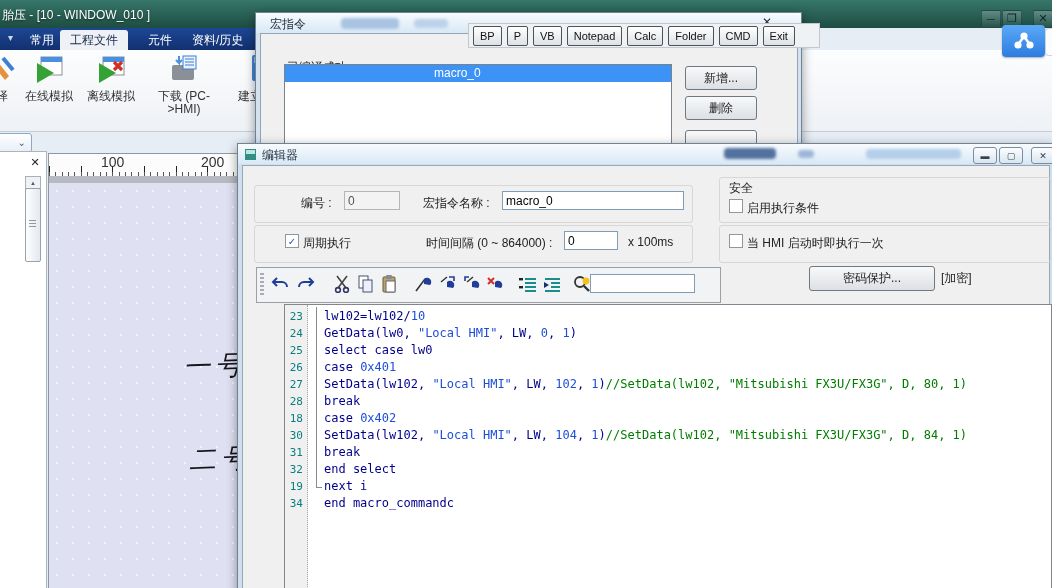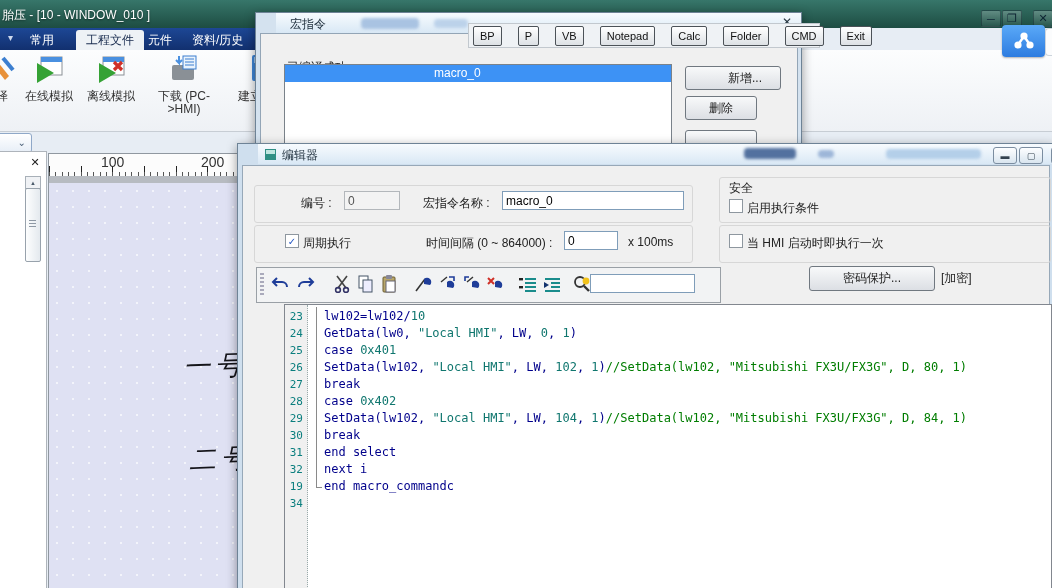--- a/index.html
+++ b/index.html
@@ -46,42 +46,42 @@
   .graystrip{left:48px;top:176px;width:190px;height:7px;background:#b7bbc1;border-left:1px solid #9098a0;border-right:1px solid #9098a0;}
   .canvas{left:48px;top:183px;width:190px;height:405px;background:#dfe1f3;overflow:hidden;
     border-left:1px solid #9098a0;border-right:1px solid #9098a0;
     background-image:radial-gradient(circle,#f3f4fb 1px,transparent 1.3px);background-size:16px 16px;}
   .ctext{position:absolute;font-family:"DejaVu Serif","Liberation Serif",serif;font-style:italic;
     font-size:27px;color:#15151a;letter-spacing:5px;transform:rotate(-2deg);white-space:nowrap;}
 
   
   .aerowin{box-shadow:0 3px 10px rgba(0,0,0,.4);border:1px solid #6e8396;}
   .aerotitle{position:absolute;left:0;top:0;right:0;height:20px;background:linear-gradient(#f7fbfe,#d9e8f5);
-    font-size:12px;color:#1c2c3a;margin-left:20px;}
+    font-size:12px;color:#1c2c3a;}
   .blob{position:absolute;border-radius:4px;filter:blur(1.5px);}
   .btn{position:absolute;display:flex;align-items:center;justify-content:center;font-size:12px;color:#222;
     border:1px solid #707880;border-radius:3px;background:linear-gradient(#f8f9fa,#dcdfe4);}
   .gbox{position:absolute;border:1px solid #d7d7d7;border-radius:3px;}
   .cb{position:absolute;width:12px;height:12px;background:#fff;border:1px solid #8e979f;font-size:10px;
     color:#2457c5;display:flex;align-items:center;justify-content:center;font-weight:bold;}
   .flabel{position:absolute;font-size:12px;color:#222;white-space:nowrap;}
   .tin{position:absolute;border:1px solid #7f9db9;background:#fff;font-size:12px;padding:0 3px;
     font-family:"Liberation Sans",sans-serif;box-sizing:border-box;}
 
   
   .macrodlg{left:255px;top:12px;width:545px;height:170px;background:#d4e2ef;z-index:10;}
   .macrobody{position:absolute;left:4px;top:20px;width:536px;height:146px;background:#f0f0f0;border:1px solid #93a5b6;}
   .mlist{position:absolute;left:23px;top:30px;width:386px;height:78px;background:#fff;border:1px solid #7a828a;}
   .mrow{height:17px;line-height:17px;background:#3d92f5;color:#fff;font-size:12px;position:relative;white-space:nowrap;}
   .mclose{position:absolute;left:502px;top:1px;width:18px;height:16px;color:#25353f;font-size:12px;font-weight:bold;
     display:flex;align-items:center;justify-content:center;}
 
   
   .launcher{left:468px;top:23px;width:352px;height:25px;background:#eff2f5;border:1px solid #c2c8ce;z-index:20;
-    display:flex;align-items:center;gap:16px;padding:0 4px;box-sizing:border-box;}
+    display:flex;align-items:center;gap:5px;padding:0 4px;box-sizing:border-box;}
   .lbtn{height:18px;border:1px solid #4c5258;border-radius:2px;background:linear-gradient(#ffffff,#dde1e5);
     font-size:11px;color:#111;display:flex;align-items:center;justify-content:center;padding:0 6px;flex:0 0 auto;}
 
   
   .badge{left:1002px;top:25px;width:43px;height:32px;border-radius:4px;z-index:30;
     background:linear-gradient(#5aa9f8,#2d7ce0);box-shadow:0 1px 2px rgba(0,0,0,.3);
     display:flex;align-items:center;justify-content:center;}
   .sidetab{left:1045px;top:28px;width:7px;height:26px;background:#fbfcfd;border:1px solid #ccd4dc;border-right:none;
     border-radius:4px 0 0 4px;z-index:30;}
 
@@ -92,40 +92,40 @@
     background:linear-gradient(#fdfeff,#d9e5ef);color:#33424f;font-size:9px;display:flex;align-items:center;justify-content:center;}
   .etbframe{position:absolute;border:1px solid #9aa0a6;background:#f2f3f4;}
   .tbicon{position:absolute;width:20px;height:20px;display:flex;align-items:center;justify-content:center;}
   .codebox{position:absolute;left:46px;top:160px;width:766px;height:296px;background:#fff;border:1px solid #82878f;}
   .gutter{position:absolute;left:0;top:0;bottom:0;width:23px;background:#f0f0f0;border-right:1px dotted #9aa;
     font-family:"DejaVu Sans Mono","Liberation Mono",monospace;font-size:11px;color:#0a7e7e;padding-top:3px;box-sizing:border-box;}
   .gutter div{height:17px;line-height:17px;text-align:right;padding-right:4px;}
   .codecontent{position:absolute;left:24px;top:0;right:0;bottom:0;padding-top:3px;
     font-family:"DejaVu Sans Mono","Liberation Mono",monospace;font-size:12px;}
   .cl{height:17px;line-height:17px;padding-left:15px;white-space:pre;}
-  .tok-k{color:#00008b;}  .tok-m{color:#0f766e;}  .tok-c{color:#007d00;}
+  .tok-k{color:#00008b;}  .tok-m{color:#1d4ed8;}  .tok-c{color:#007d00;}
   .fold-v{position:absolute;left:7px;top:2px;width:1px;height:180px;background:#8a8a8a;}
   .fold-h{position:absolute;left:7px;top:182px;width:6px;height:1px;background:#8a8a8a;}
 </style>
 </head>
 <body>
 
 <div class="stage">
 
   <div class="abs titlebar">
     <span class="wtitle">胎压 - [10 - WINDOW_010 ]</span>
     <span class="winctl" style="left:981px;">─</span>
     <span class="winctl" style="left:1002px;">❐</span>
     <span class="winctl" style="left:1033px;">✕</span>
   </div>
 
   <div class="abs ribbon">
     <span class="ribbon-caret">▾</span>
     <span class="rtab" style="left:20px;">常用</span>
-    <span class="rtab active" style="left:76px;text-align:center;">工程文件</span>
+    <span class="rtab active" style="left:60px;text-align:center;">工程文件</span>
     <span class="rtab" style="left:138px;">元件</span>
     <span class="rtab" style="left:182px;">资料/历史</span>
   </div>
 
   <div class="abs toolbar">
     <div class="titem" style="left:-12px;top:4px;width:28px;">
       <svg width="26" height="30" viewBox="0 0 26 30">
         <path d="M4 2 L20 22 L16 26 L0 6 Z" fill="#e8913a"></path>
           <path d="M14 4 L24 16" stroke="#3d7fd0" stroke-width="4"></path>
       </svg>
@@ -198,21 +198,21 @@
       <span class="mclose">✕</span>
     </div>
     <div class="macrobody">
       <span class="flabel" style="left:26px;top:25px;">已编译成功</span>
       <div class="mlist">
         <div class="mrow">
           <span style="position:absolute;left:3px;margin-top:25px;">[ID : 000] {P} [加密]</span>
           <span style="position:absolute;left:149px;">macro_0</span>
         </div>
       </div>
-      <div class="btn" style="left:424px;top:32px;width:70px;height:22px;padding-left:24px;">
+      <div class="btn" style="left:424px;top:32px;width:70px;height:22px;">
         <span>新增...</span>
       </div>
       <div class="btn" style="left:424px;top:62px;width:70px;height:22px;">
         <span>删除</span>
       </div>
       <div class="btn" style="left:424px;top:96px;width:70px;height:20px;"></div>
     </div>
   </div>
 
   <div class="abs launcher">
@@ -361,32 +361,33 @@
     <span class="flabel" style="left:703px;top:126px;">[加密]</span>
 
     <div class="codebox">
       <div class="gutter">
           <div>23</div>
           <div>24</div>
           <div>25</div>
           <div>26</div>
           <div>27</div>
           <div>28</div>
-          <div>29</div>
+          <div>18</div>
           <div>30</div>
           <div>31</div>
           <div>32</div>
           <div>19</div>
           <div>34</div>
         </div>
       <div class="codecontent">
         <span class="fold-v"></span>
         <span class="fold-h"></span>
       <div class="cl"><span class="tok-k">lw102=lw102/</span><span class="tok-m">10</span></div>
           <div class="cl"><span class="tok-k">GetData(lw0, </span><span class="tok-m">"Local HMI"</span><span class="tok-k">, LW, </span><span class="tok-m">0</span><span class="tok-k">, </span><span class="tok-m">1</span><span class="tok-k">)</span></div>
+          <div class="cl"><span class="tok-k">select case lw0</span></div>
           <div class="cl"><span class="tok-k">case </span><span class="tok-m">0x401</span></div>
           <div class="cl"><span class="tok-k">SetData(lw102, </span><span class="tok-m">"Local HMI"</span><span class="tok-k">, LW, </span><span class="tok-m">102</span><span class="tok-k">, </span><span class="tok-m">1</span><span class="tok-k">)</span><span class="tok-c">//SetData(lw102, "Mitsubishi FX3U/FX3G", D, 80, 1)</span></div>
           <div class="cl"><span class="tok-k">break</span></div>
           <div class="cl"><span class="tok-k">case </span><span class="tok-m">0x402</span></div>
           <div class="cl"><span class="tok-k">SetData(lw102, </span><span class="tok-m">"Local HMI"</span><span class="tok-k">, LW, </span><span class="tok-m">104</span><span class="tok-k">, </span><span class="tok-m">1</span><span class="tok-k">)</span><span class="tok-c">//SetData(lw102, "Mitsubishi FX3U/FX3G", D, 84, 1)</span></div>
           <div class="cl"><span class="tok-k">break</span></div>
           <div class="cl"><span class="tok-k">end select</span></div>
           <div class="cl"><span class="tok-k">next i</span></div>
           <div class="cl"><span class="tok-k">end macro_commandc</span></div>
         </div>

